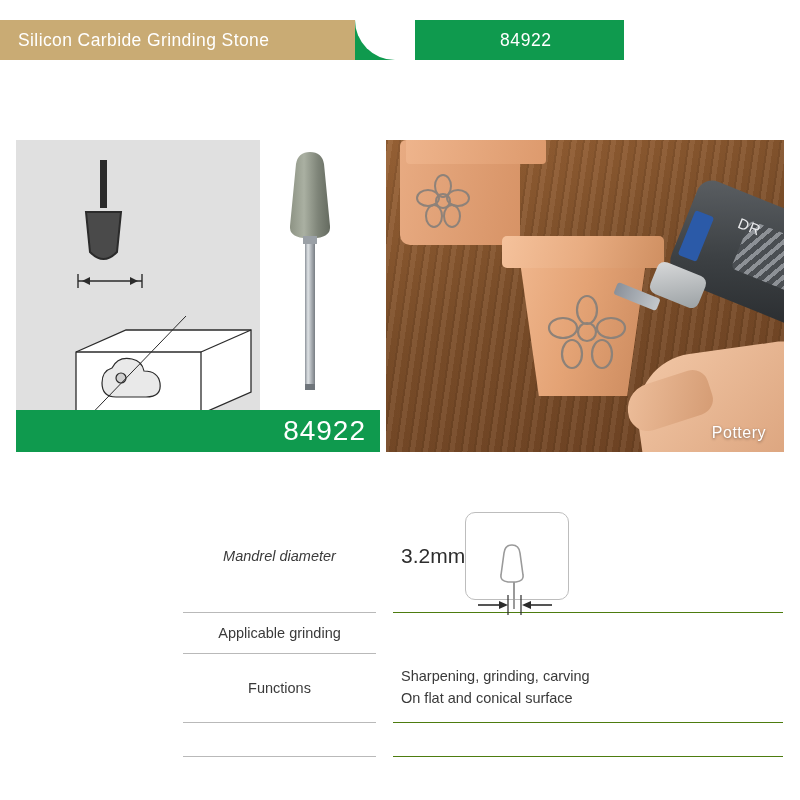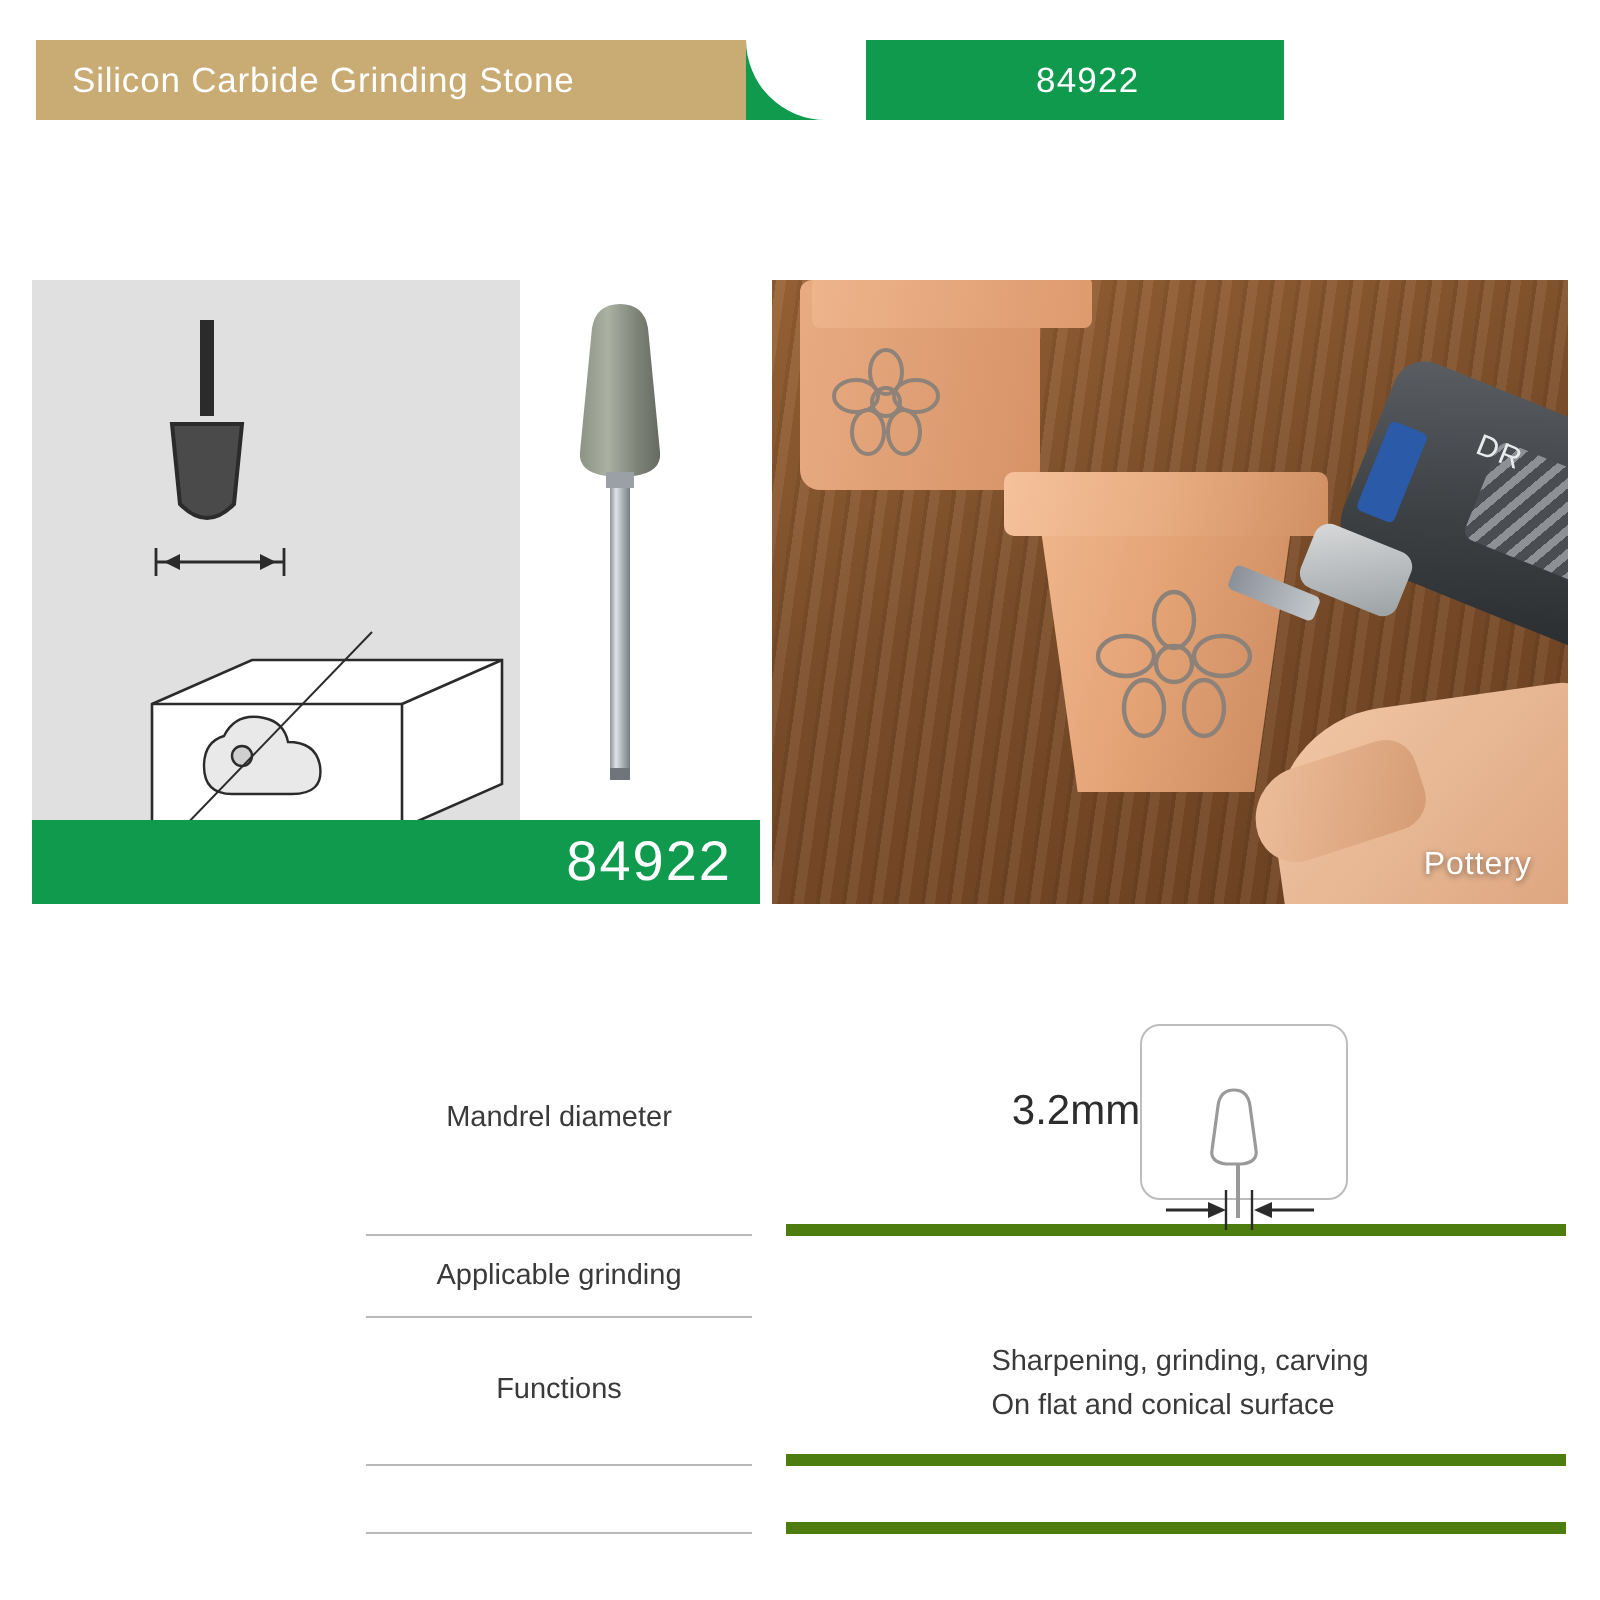--- a/index.html
+++ b/index.html
@@ -11,21 +11,21 @@
     height: 800px;
     background: #ffffff;
     font-family: "Liberation Sans", sans-serif;
     overflow: hidden;
     position: relative;
   }
 
   
   .header {
     position: absolute;
-    left: 18px;
+    left: 0;
     top: 20px;
     width: 624px;
     height: 40px;
   }
   .header-tan {
     position: absolute;
     left: 0;
     top: 0;
     width: 370px;
     height: 40px;
@@ -311,26 +311,25 @@
   }
   .col-gap {
     width: 17px;
   }
   .col-value {
     flex: 1;
     display: flex;
     align-items: center;
     font-size: 14.5px;
     color: #3a3a3a;
-    border-bottom: 6px solid #4d7c0f;
+    border-bottom: 1px solid #4d7c0f;
     padding: 12px 4px 12px 8px;
     box-sizing: border-box;
     line-height: 1.5;
     white-space: pre-line;
-    justify-content: center;
   }
 </style>
 </head>
 <body>
 
 <div class="header">
   <div class="header-tan">
     <span class="header-title">Silicon Carbide Grinding Stone</span>
   </div>
   <div class="header-green">
@@ -434,21 +433,21 @@
   <div class="tool-collar"></div>
   <div class="tool-bit"></div>
   <span class="tool-brand">DR</span>
 
   <span class="photo-caption">Pottery</span>
 </div>
 
 <div class="specs">
 
   <div class="row-wrap">
-    <div class="col-label" style="min-height:92px;">Mandrel diameter</div>
+    <div class="col-label" style="min-height:92px;font-style:italic;">Mandrel diameter</div>
     <div class="col-gap"></div>
     <div class="col-value" style="min-height:92px;">
       <span class="mandrel-text">3.2mm</span>
       <span class="mandrel-box">
         <svg width="100" height="84">
           <path d="M46 10 q7 0 8 8 l3 22 q1 6 -7 7 l-8 0 q-8 -1 -7 -7 l3 -22 q1 -8 8 -8 z" fill="none" stroke="#9a9a9a" stroke-width="1.6"></path>
           <line x1="48" y1="47" x2="48" y2="74" stroke="#9a9a9a" stroke-width="2"></line>
           <line x1="12" y1="70" x2="38" y2="70" stroke="#2b2b2b" stroke-width="1.6"></line>
           <polygon points="42,70 33,66 33,74" fill="#2b2b2b"></polygon>
           <line x1="86" y1="70" x2="60" y2="70" stroke="#2b2b2b" stroke-width="1.6"></line>

